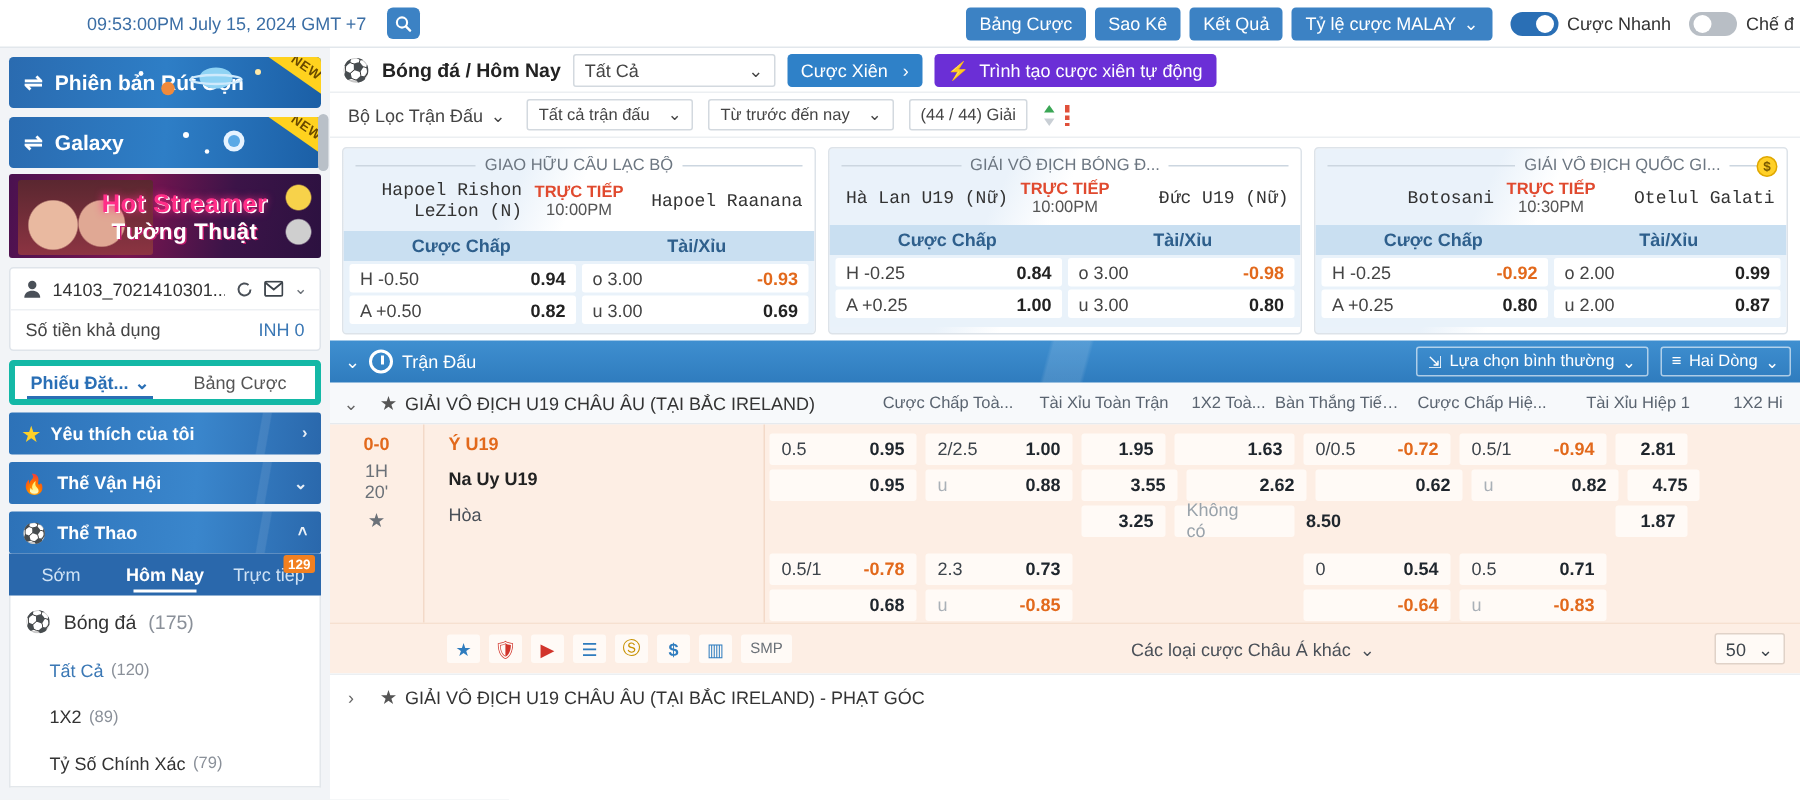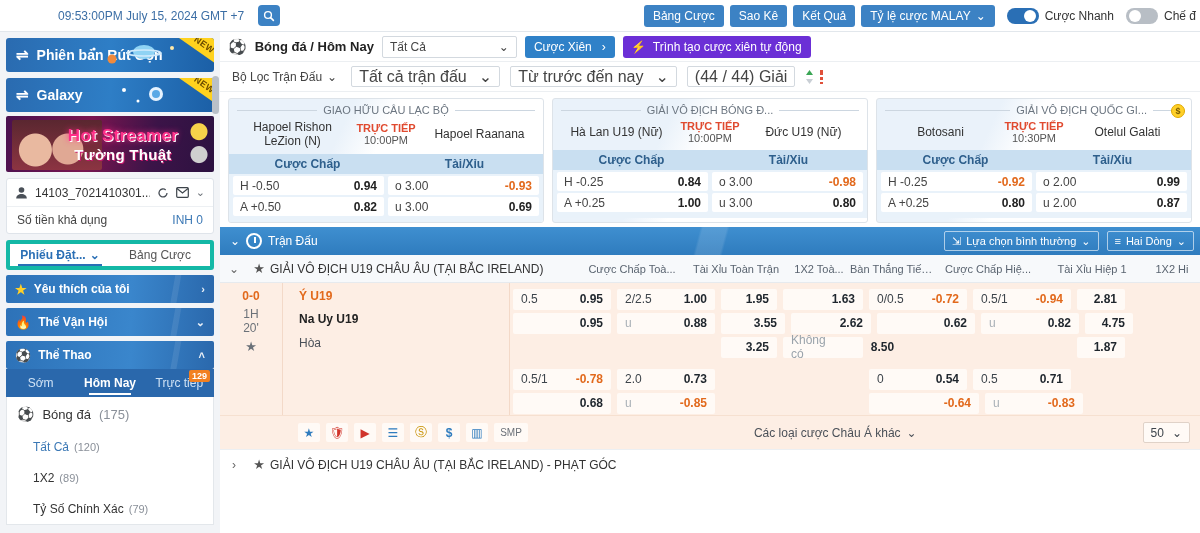--- a/index.html
+++ b/index.html
@@ -189,21 +189,21 @@
   .filter-row {
     height: 30px; display: flex; align-items: center; padding: 0 8px; gap: 10px;
     border-bottom: 1px solid #eceff2; background: #fff;
   }
   .f-item {
     font-size: 12px; color: #444; display: flex; align-items: center; gap: 5px; cursor: pointer;
     padding: 0 4px; white-space: nowrap;
   }
   .f-sel {
     height: 21px; border: 1px solid #d3d9df; border-radius: 2px; display: flex; align-items: center;
-    padding: 0 7px; gap: 12px; font-size: 16px; color: #444; cursor: pointer; white-space: nowrap;
+    padding: 0 7px; gap: 12px; font-size: 11px; color: #444; cursor: pointer; white-space: nowrap;
   }
   .sorter { display: flex; gap: 3px; cursor: pointer; }
 
   
   .cards {
     display: flex; gap: 8px; padding: 6px 8px 4px 8px; background: #fff;
   }
   .card {
     flex: 1; border: 1px solid #dde3e9; border-radius: 3px; overflow: hidden;
     background: linear-gradient(115deg,#eaf2fa 0%,#eaf2fa 34%,#ffffff 46%,#ffffff 100%);
@@ -216,21 +216,21 @@
   .lg .line { flex: 1; height: 1px; background: #ccd6e0; }
   .lg .name { white-space: nowrap; max-width: 180px; overflow: hidden; text-overflow: ellipsis; }
   .coin-badge {
     position: absolute; right: 6px; top: 5px; width: 14px; height: 14px; border-radius: 50%;
     background: #ffd028; border: 1px solid #e0a800; color: #7a5b00; font-size: 9px;
     display: flex; align-items: center; justify-content: center; font-weight: bold;
   }
   .card .teams {
     display: flex; align-items: center; padding: 4px 8px 6px 8px; font-size: 12px; color: #333;
   }
-  .teams .t { flex: 1; text-align: center; line-height: 14px; }
+  .teams .t { flex: 1; text-align: right; line-height: 14px; font-family: Liberation Mono, monospace; }
   .teams .mid { width: 76px; text-align: center; }
   .teams .live { color: #e04a2f; font-size: 11px; font-weight: bold; display: block; }
   .teams .tm { color: #555; font-size: 11px; display: block; }
   .card .oddhead {
     display: flex; background: #c9dff1; font-size: 12px; font-weight: bold; color: #2e5f8c;
     height: 20px; align-items: center;
   }
   .oddhead div { flex: 1; text-align: center; }
   .card .oddrows { padding: 2px 4px 4px 4px; background: #e9f2fa; }
   .orow { display: flex; gap: 4px; margin-bottom: 2px; }
@@ -795,21 +795,21 @@
             <span class="single">1.87</span>
           </div>
         </div>
 
         <div class="og-row" style="margin-top:8px;">
           <div class="og-cell" style="width:98px;">
             <span class="k">0.5/1</span>
             <span class="v neg">-0.78</span>
           </div>
           <div class="og-cell" style="width:98px;">
-            <span class="k">2.0</span>
+            <span class="k">2.3</span>
             <span class="v">0.73</span>
           </div>
           <div class="og-cell blank" style="width:56px;"></div>
           <div class="og-cell blank" style="width:80px;"></div>
           <div class="og-cell" style="width:98px;">
             <span class="k">0</span>
             <span class="v">0.54</span>
           </div>
           <div class="og-cell" style="width:98px;">
             <span class="k">0.5</span>
@@ -822,21 +822,21 @@
           <div class="og-cell" style="width:98px;">
             <span class="k"></span>
             <span class="v">0.68</span>
           </div>
           <div class="og-cell" style="width:98px;">
             <span class="ku">u</span>
             <span class="v neg">-0.85</span>
           </div>
           <div class="og-cell blank" style="width:56px;"></div>
           <div class="og-cell blank" style="width:80px;"></div>
-          <div class="og-cell" style="width:110px;">
+          <div class="og-cell" style="width:98px;">
             <span class="k"></span>
             <span class="v neg">-0.64</span>
           </div>
           <div class="og-cell" style="width:98px;">
             <span class="ku">u</span>
             <span class="v neg">-0.83</span>
           </div>
           <div class="og-cell blank" style="width:48px;"></div>
         </div>
       </div>

